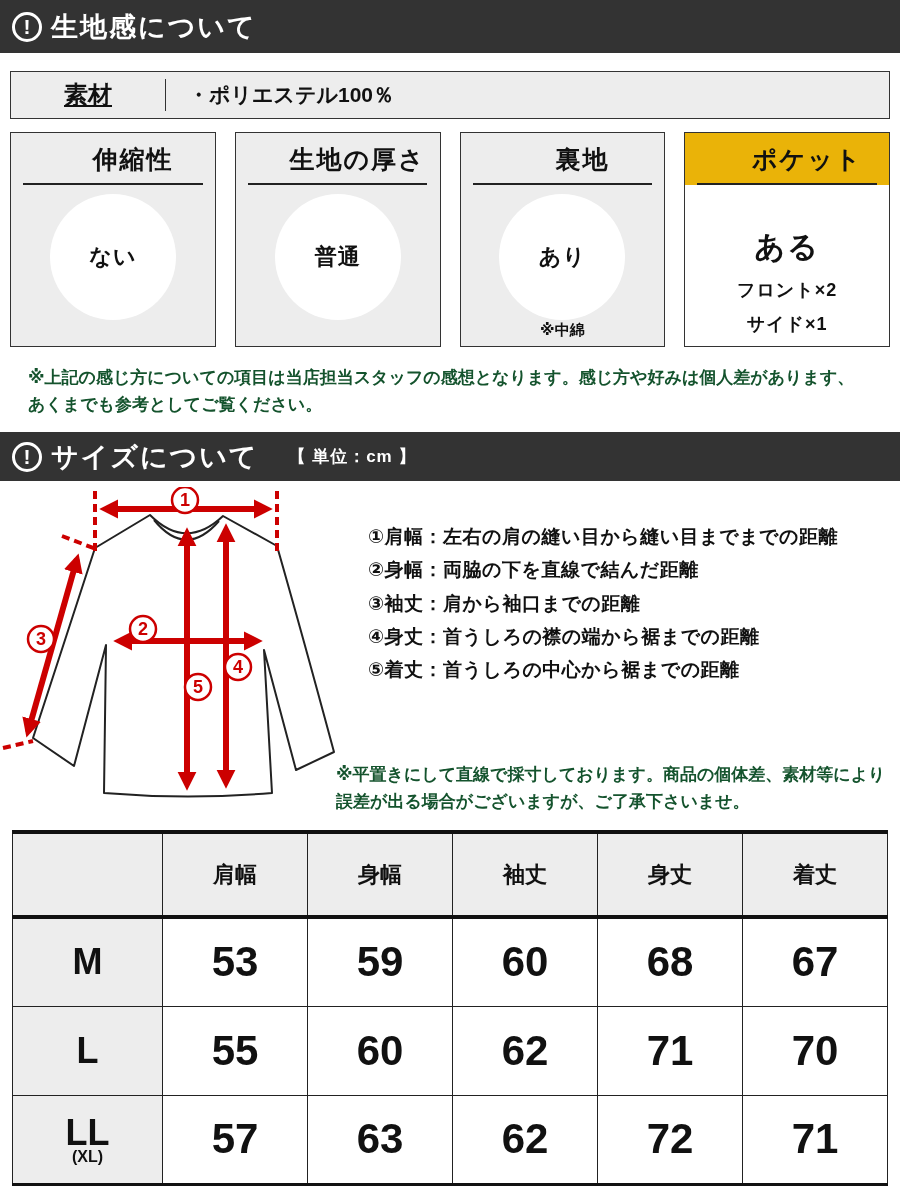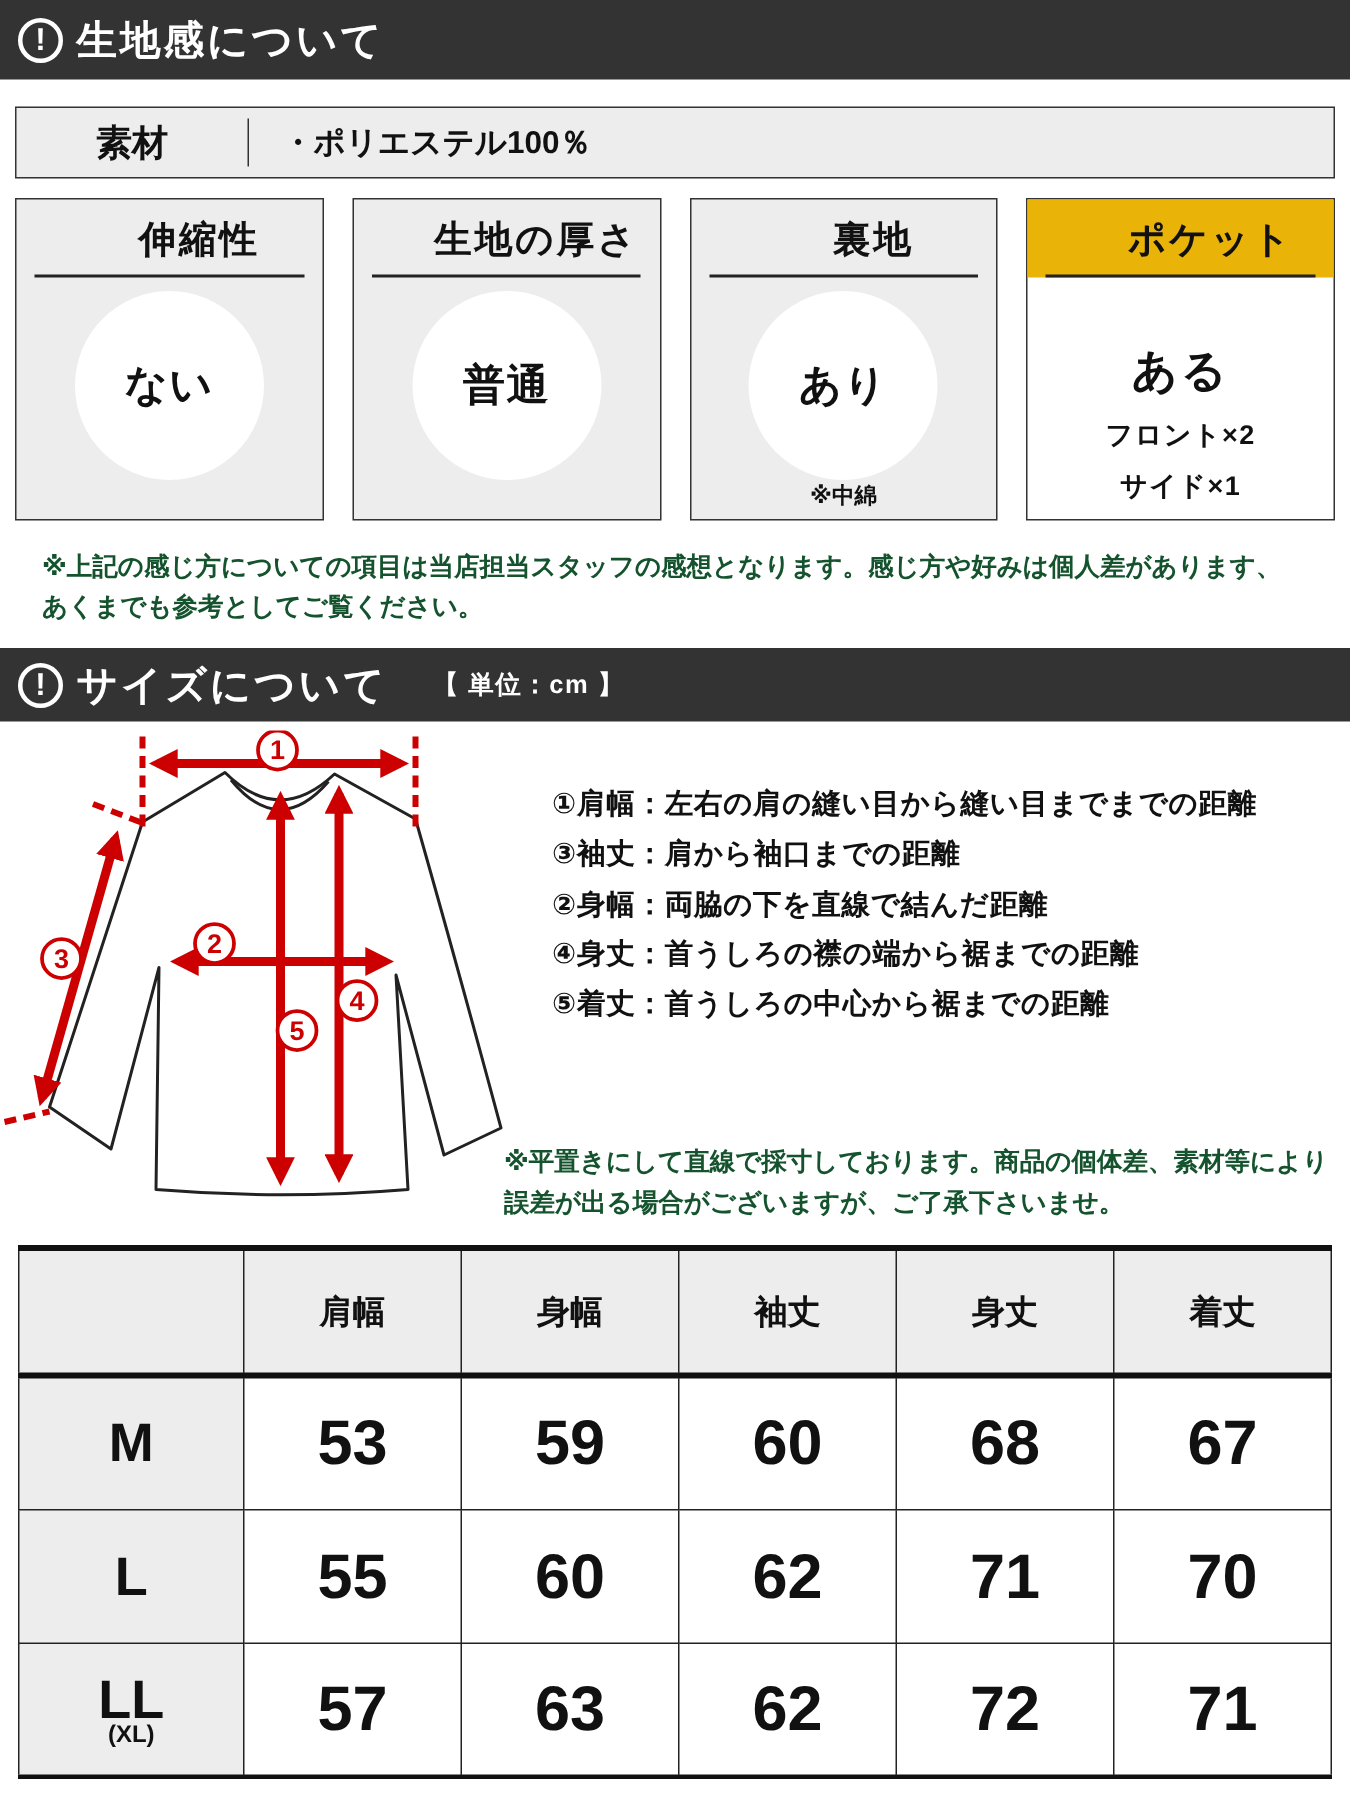--- a/index.html
+++ b/index.html
@@ -14,38 +14,38 @@
   .bar2 { top:432px; height:49px; }
   .excl { width:30px; height:30px; border:3px solid #fff; border-radius:50%;
           display:flex; align-items:center; justify-content:center;
           font-size:21px; font-weight:700; margin-right:9px; flex:0 0 auto; }
   .bar-title { font-size:27px; font-weight:700; letter-spacing:2px; }
   .bar-unit { font-size:17px; font-weight:700; margin-left:30px; letter-spacing:1px; }
 
   
   .material { position:absolute; top:71px; left:10px; width:880px; height:48px;
               background:#ededed; border:1px solid #333; display:flex; align-items:center; }
-  .material-label { width:154px; text-align:center; font-size:24px; font-weight:600; }
+  .material-label { width:154px; text-align:center; font-size:24px; font-weight:600;text-decoration:underline; }
   .material-div { width:1px; height:32px; background:#333; }
   .material-value { padding-left:22px; font-size:21px; font-weight:600; }
 
   
   .boxes { position:absolute; top:132px; left:10px; width:880px; height:215px;
            display:flex; gap:19px; }
   .spec-box { flex:1; border:1px solid #333; background:#ededed;
               display:flex; flex-direction:column; text-align:center; position:relative; }
   .spec-box.plain { background:#fff; }
   .spec-head { height:52px; position:relative; flex:0 0 auto; }
   .spec-box.plain .spec-head { background:#eab308; }
   .spec-title { font-size:25px; font-weight:700; padding-top:10px; letter-spacing:2px;padding-left:40px; }
   .spec-underline { position:absolute; bottom:0; left:6%; width:88%; height:2px; background:#222; }
   .spec-body { flex:1; display:flex; flex-direction:column; align-items:center; }
   .spec-circle { width:126px; height:126px; border-radius:50%; background:#fff;
                  margin-top:9px; display:flex; align-items:center; justify-content:center;
-                 font-size:28px; font-weight:700; letter-spacing:1px; }
+                 font-size:22px; font-weight:700; letter-spacing:1px; }
   .spec-note { position:absolute; bottom:6px; left:0; width:100%; font-size:15px; font-weight:600; }
   .plain-value { font-size:30px; font-weight:700; margin-top:42px; letter-spacing:2px; }
   .plain-line { font-size:18px; font-weight:600; margin-top:10px; letter-spacing:1px; }
 
   
   .note { position:absolute; font-size:17px; font-weight:600; line-height:1.6; color:#14532d; }
   .note1 { top:364px; left:28px; width:862px; }
   .note2 { top:761px; left:336px; width:562px; }
 
   
@@ -173,22 +173,22 @@
       <text x="41" y="158" fill="#cc0000">3</text>
       <circle cx="238" cy="180" r="13" fill="#fff" stroke="#cc0000" stroke-width="2.5"></circle>
       <text x="238" y="186" fill="#cc0000">4</text>
       <circle cx="198" cy="200" r="13" fill="#fff" stroke="#cc0000" stroke-width="2.5"></circle>
       <text x="198" y="206" fill="#cc0000">5</text>
     </g>
   </svg>
 
   <div class="legend">
     <div>①肩幅：左右の肩の縫い目から縫い目までまでの距離</div>
+    <div>②身幅：両脇の下を直線で結んだ距離</div>
     <div>③袖丈：肩から袖口までの距離</div>
-    <div>②身幅：両脇の下を直線で結んだ距離</div>
     <div>④身丈：首うしろの襟の端から裾までの距離</div>
     <div>⑤着丈：首うしろの中心から裾までの距離</div>
   </div>
 
   <div class="note note2">
     <div>※平置きにして直線で採寸しております。商品の個体差、素材等により</div>
     <div>誤差が出る場合がございますが、ご了承下さいませ。</div>
   </div>
 
   <table class="size-table">

